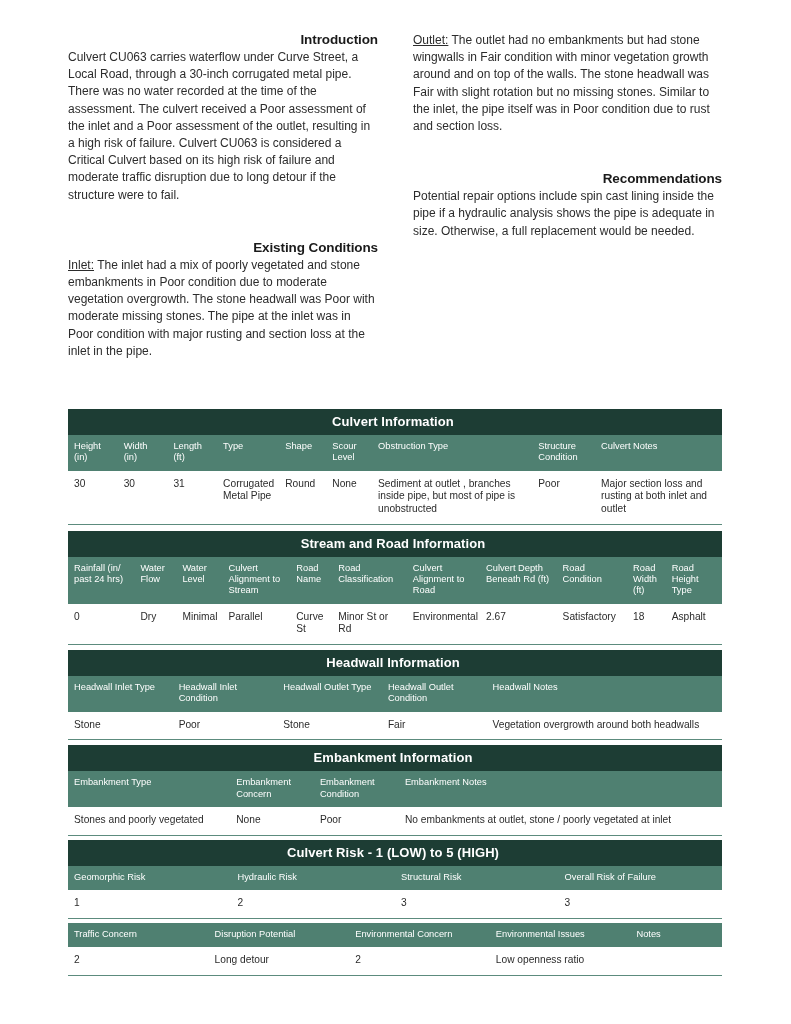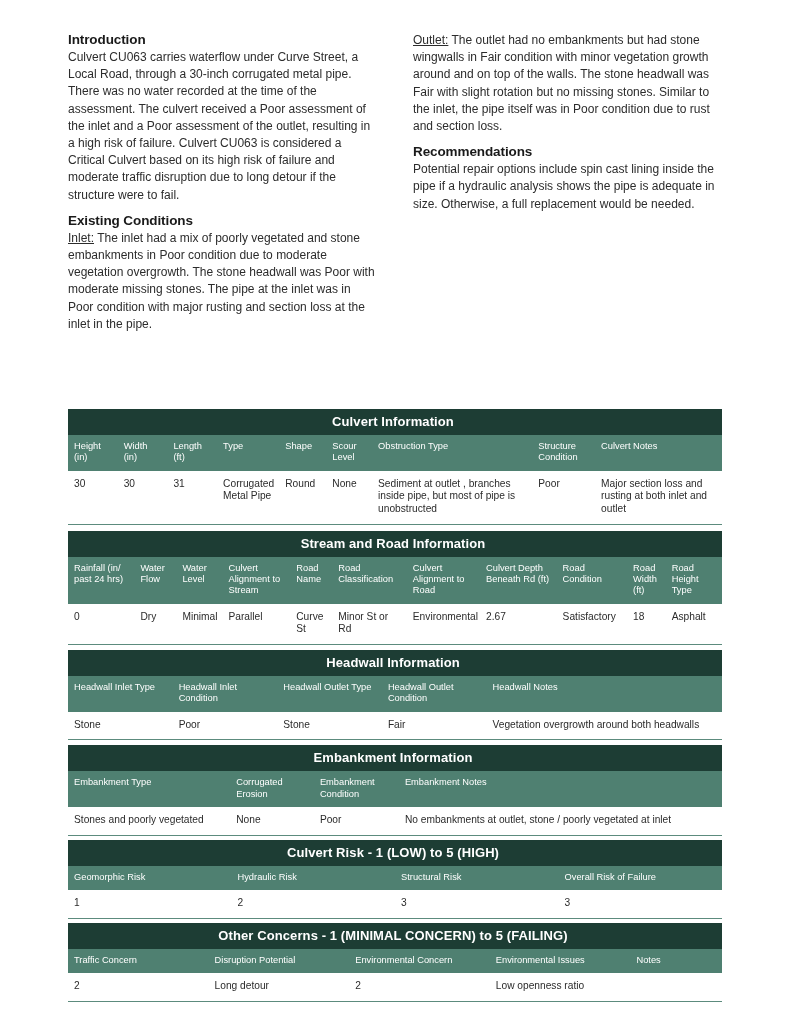--- a/index.html
+++ b/index.html
@@ -32,22 +32,23 @@
     width: 310px;
   }
   .col.right { width: 309px; }
 
   h2.sec-head {
     font-size: 13.5px;
     font-weight: bold;
     margin: 0 0 2px 0;
     letter-spacing: -0.1px;
     color: #1a1a1a;
-  }
-  h2.sec-head.spaced { margin-top: 9px; }
+    text-align: right;
+  }
+  h2.sec-head.spaced { margin-top: 36px; }
 
   p.body {
     font-size: 12px;
     line-height: 17.2px;
     margin: 0;
     color: #2c2c2c;
     text-align: left;
   }
   .lead-underline {
     text-decoration: underline;
@@ -252,21 +253,21 @@
         <table class="data">
           <colgroup>
             <col style="width: 24.8%;">
             <col style="width: 12.8%;">
             <col style="width: 13%;">
             <col style="width: 49.4%;">
           </colgroup>
           <thead>
             <tr>
               <th>Embankment Type</th>
-              <th>Corrugated Erosion</th>
+              <th>Embankment Concern</th>
               <th>Embankment Condition</th>
               <th>Embankment Notes</th>
             </tr>
           </thead>
           <tbody>
             <tr>
               <td>Stones and poorly vegetated</td>
               <td>None</td>
               <td>Poor</td>
               <td>No embankments at outlet, stone / poorly vegetated at inlet</td>
@@ -295,21 +296,20 @@
             <tr>
               <td>1</td>
               <td>2</td>
               <td>3</td>
               <td>3</td>
             </tr>
           </tbody>
         </table>
       </div>
       <div style="margin-top: 4px;">
-        <div class="tbl-title">Other Concerns - 1 (MINIMAL CONCERN) to 5 (FAILING)</div>
         <table class="data">
           <colgroup>
             <col style="width: 21.5%;">
             <col style="width: 21.5%;">
             <col style="width: 21.5%;">
             <col style="width: 21.5%;">
             <col style="width: 14%;">
           </colgroup>
           <thead>
             <tr>

